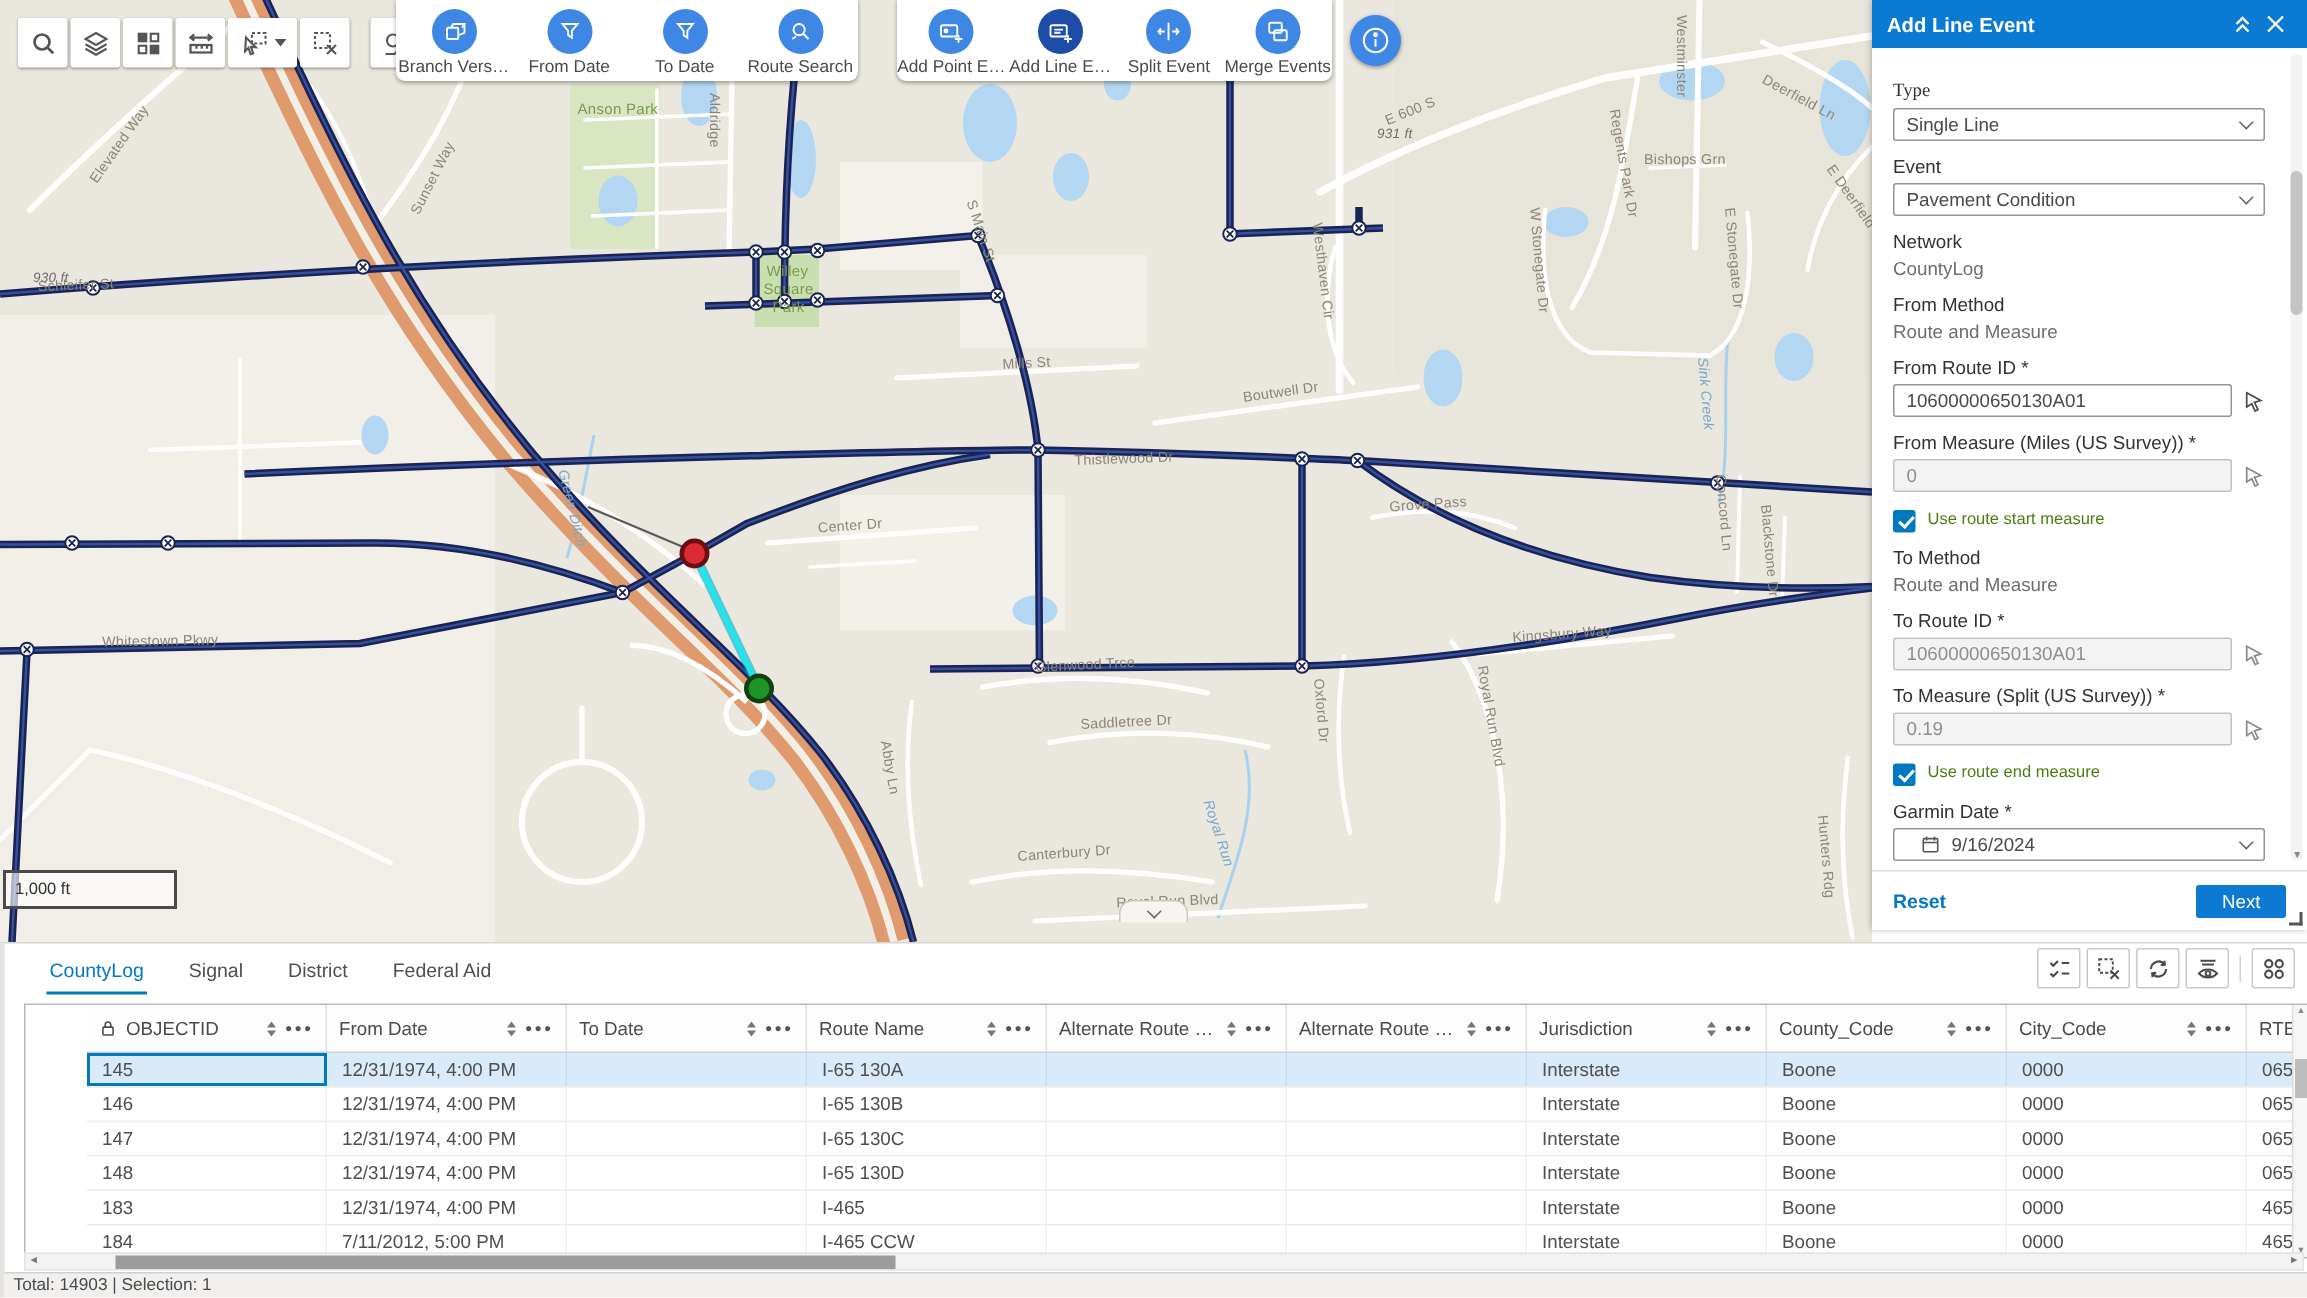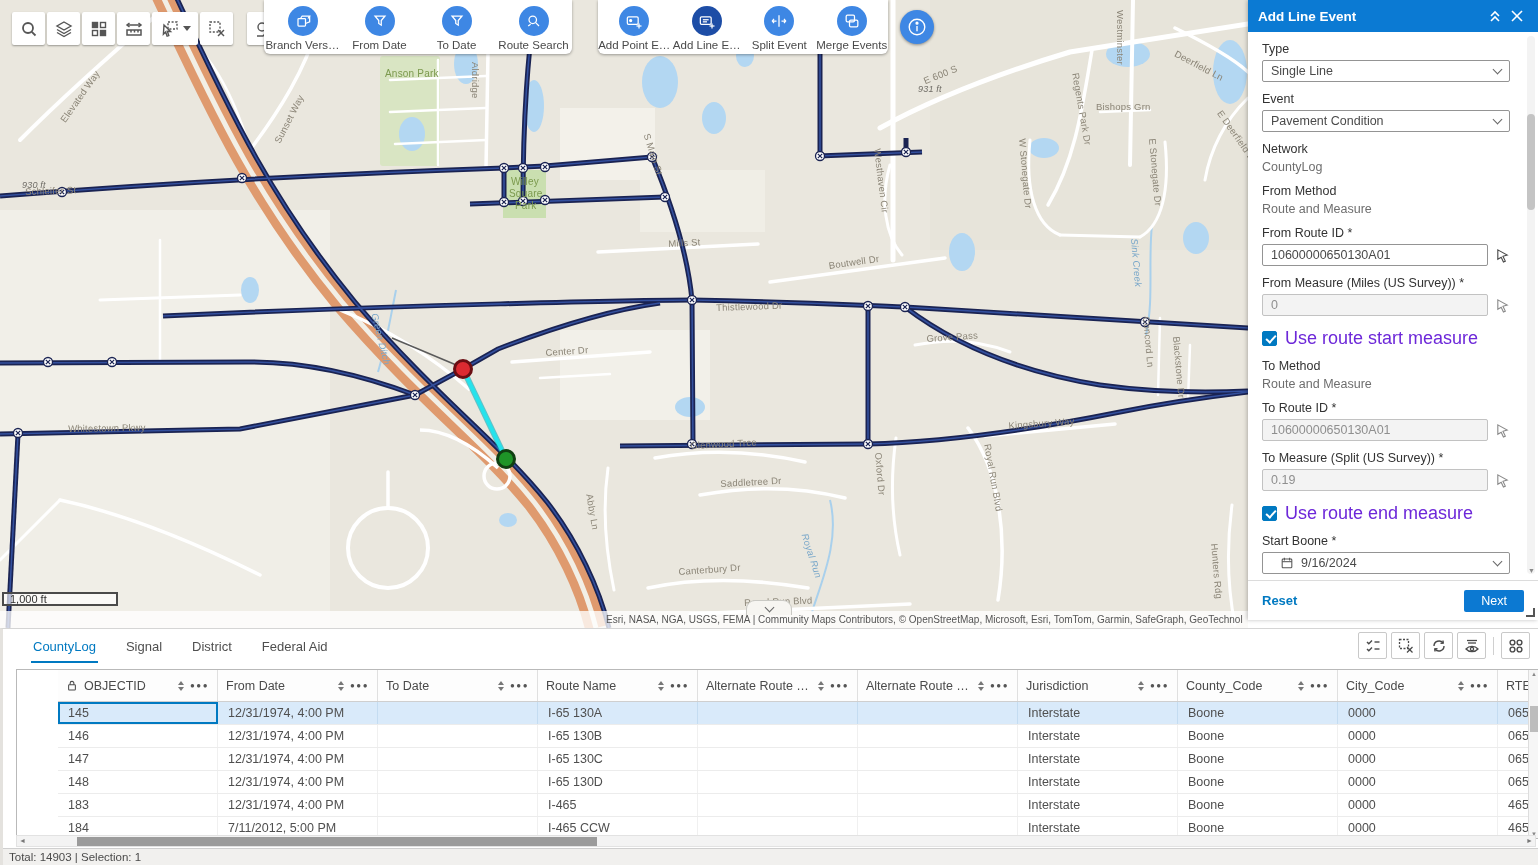--- a/index.html
+++ b/index.html
@@ -9,21 +9,21 @@
 
   
   .map-area { position:absolute; left:0; top:0; width:1248px; height:628px; overflow:hidden; background:#eae7de; }
   .map-svg { position:absolute; left:0; top:0; }
   #map-labels { position:absolute; left:0; top:0; width:1248px; height:628px; pointer-events:none; }
   .mlabel { position:absolute; font-size:9.5px; color:#8b8577; white-space:nowrap; transform-origin:0 0; letter-spacing:.2px; }
   .mlabel.park { color:#7c9a4e; font-size:10px; }
   .mlabel.water { color:#79a7c9; font-style:italic; }
   .mlabel.elev { color:#6f6c66; font-style:italic; font-size:9px; }
 
-  .scalebar { position:absolute; left:2px; bottom:22px; width:116px; height:14px;
+  .scalebar { position:absolute; left:2px; bottom:22px; width:116px; height:26px;
               border:2px solid #4a4a4a; background:rgba(255,255,255,.65);
               font-size:11px; color:#323232; display:flex; align-items:center; padding-left:6px; }
   .attribution { position:absolute; left:0; bottom:0; width:1248px; height:17px; background:rgba(255,255,255,.78);
                  font-size:10px; color:#555; display:flex; align-items:center; padding-left:606px;
                  white-space:nowrap; overflow:hidden; }
   .attr-tab { position:absolute; left:746px; bottom:13px; width:46px; height:15px; background:#f6f5f1;
               border:1px solid #c9c9c4; border-bottom:none; border-radius:9px 9px 0 0;
               display:flex; align-items:center; justify-content:center; }
   .attr-tab .chev { margin-top:-2px; }
 
@@ -52,32 +52,32 @@
 
   
   .panel { position:absolute; left:1248px; top:0; width:290px; height:620px; background:#fff;
            box-shadow:-1px 0 4px rgba(0,0,0,.25); display:flex; flex-direction:column; z-index:5; }
   .panel-header { height:32px; background:#0b7ad3; color:#fff; display:flex; align-items:center;
                   padding:0 10px; font-size:13.5px; font-weight:bold; flex:0 0 32px; }
   .panel-header .spacer { flex:1; }
   .ph-icon { width:22px; height:22px; display:flex; align-items:center; justify-content:center; }
   .panel-body { position:relative; flex:1; padding:8px 28px 0 14px; overflow:hidden; }
   .flabel { font-size:12.5px; color:#323232; margin:10px 0 4px; }
-  .flabel.first { margin-top:2px; }
+  .flabel.first { margin-top:13px;font-family:Liberation Serif, serif; }
   .fvalue { font-size:12.5px; color:#6e6e6e; margin-top:2px; }
   .select, .tinput, .dinput { height:22px; border:1px solid #949494; border-radius:2px; background:#fff;
             display:flex; align-items:center; padding:0 8px; font-size:12.5px; color:#4a4a4a; }
   .select { justify-content:space-between; }
   .chev { width:7px; height:7px; border-right:1.5px solid #666; border-bottom:1.5px solid #666;
           transform:rotate(45deg); margin-top:-4px; flex:0 0 auto; }
   .input-row { display:flex; align-items:center; gap:6px; }
   .input-row .tinput { flex:1; }
   .dis { background:#f3f3f3 !important; color:#8f8f8f !important; border-color:#c2c2c2 !important; }
   .cursor-btn { width:16px; height:16px; display:flex; align-items:center; justify-content:center; }
-  .chk { display:flex; align-items:center; gap:8px; margin-top:12px; font-size:18px; color:#6d28d9; }
+  .chk { display:flex; gap:8px; margin-top:12px; font-size:11px; color:#4d7c0f; }
   .box { width:15px; height:15px; border:1px solid #949494; border-radius:2px; background:#fff; position:relative; flex:0 0 auto; }
   .chk.on .box { background:#0079c1; border-color:#0079c1; }
   .chk.on .box::after { content:""; position:absolute; left:4.5px; top:1px; width:4px; height:8px;
                         border-right:2px solid #fff; border-bottom:2px solid #fff; transform:rotate(42deg); }
   .dinput { gap:7px;padding-left:17px; }
   .dinput .dtext { flex:1; }
   .panel-footer { flex:0 0 40px; border-top:1px solid #dcdcdc; display:flex; align-items:center;
                   justify-content:space-between; padding:0 14px; position:relative; }
   .reset { color:#0079c1; font-size:13px; font-weight:bold; background:none; border:none; }
   .next { background:#0c79d2; color:#fff; font-size:12.5px; padding:4px 17px; border-radius:2px; border:none; }
@@ -401,23 +401,20 @@
         <span class="mlabel" style="left: 884px; top: 452px; transform: rotate(85deg);">Oxford Dr</span>
         <span class="mlabel" style="left: 720px; top: 478px; transform: rotate(-3deg);">Saddletree Dr</span>
         <span class="mlabel" style="left: 595px; top: 493px; transform: rotate(80deg);">Abby Ln</span>
         <span class="mlabel" style="left: 678px; top: 566px; transform: rotate(-4deg);">Canterbury Dr</span>
         <span class="mlabel" style="left: 1220px; top: 543px; transform: rotate(85deg);">Hunters Rdg</span>
       </div>
 
     <div class="scalebar">
       <span>1,000 ft</span>
     </div>
-    <div class="attribution">
-      <span>Esri, NASA, NGA, USGS, FEMA | Community Maps Contributors, © OpenStreetMap, Microsoft, Esri, TomTom, Garmin, SafeGraph, GeoTechnol</span>
-    </div>
     <div class="attr-tab">
       <span class="chev"></span>
     </div>
 
     <div class="left-tools">
       <div class="sq-btn">
         <svg width="20" height="20" viewBox="0 0 20 20">
             <g stroke="#555" stroke-width="1.8" fill="none">
               <circle cx="9" cy="9" r="5"></circle>
               <line x1="12.8" y1="12.8" x2="16.5" y2="16.5"></line>
@@ -687,21 +684,21 @@
               <path d="M3,2 L13,7.5 L8.5,8.8 L11,14 L9,15 L6.6,9.8 L3,12 Z" stroke="#8a8a8a" stroke-width="1.2" fill="none"></path>
             </svg>
         </span>
       </div>
 
       <label class="chk on">
         <span class="box"></span>
         <span>Use route end measure</span>
       </label>
 
-      <div class="flabel">Start Boone *</div>
+      <div class="flabel">Garmin Date *</div>
       <div class="dinput">
         <svg width="14" height="14" viewBox="0 0 16 16">
             <g stroke="#555" stroke-width="1.2" fill="none">
               <rect x="2.5" y="3.5" width="11" height="10" rx="1"></rect>
               <line x1="5" y1="2" x2="5" y2="5"></line>
               <line x1="11" y1="2" x2="11" y2="5"></line>
               <line x1="2.5" y1="6.5" x2="13.5" y2="6.5"></line>
             </g>
           </svg>
         <span class="dtext">9/16/2024</span>

